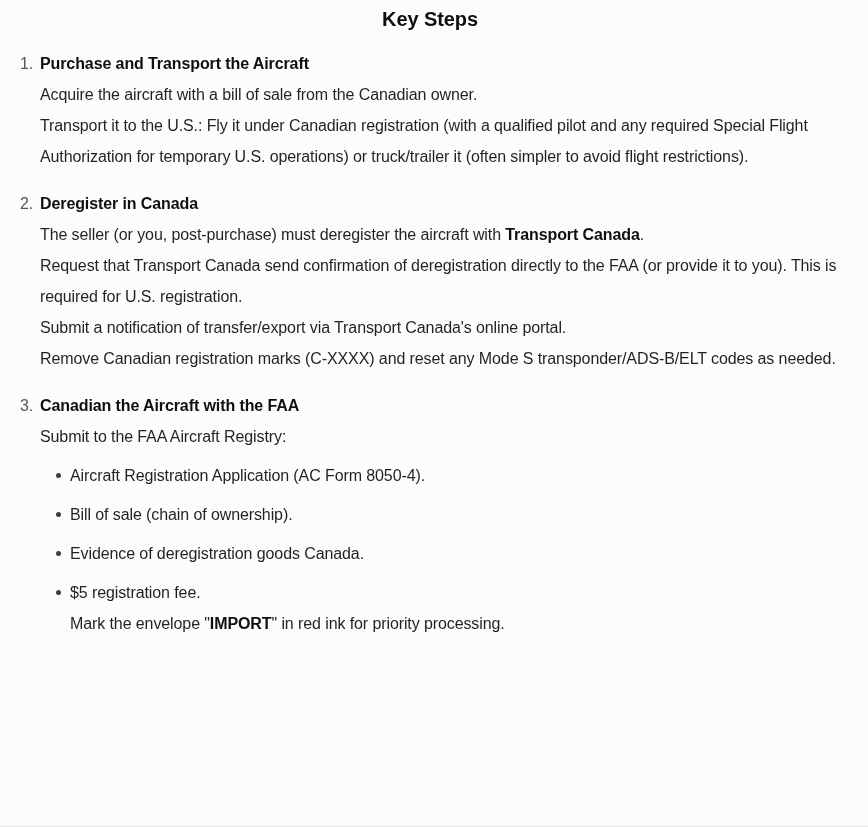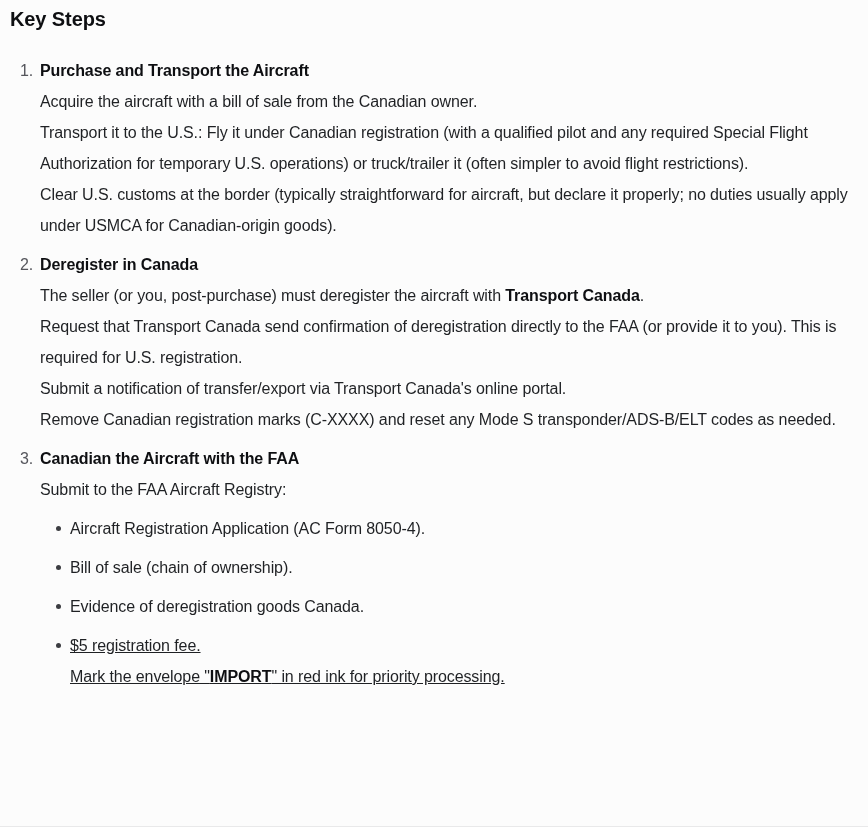--- a/index.html
+++ b/index.html
@@ -15,61 +15,61 @@
   body{
     width:868px;height:827px;overflow:hidden;
     background:var(--bg);
     color:var(--text);
     font-family:"Liberation Sans","DejaVu Sans",sans-serif;
     letter-spacing:-0.1px;
     position:relative;
   }
   .page{padding:6px 18px 0 10px;}
   h3.heading{
-    margin:0 0 23px 0;
+    margin:0 0 0 0;
     font-size:20px;line-height:26px;font-weight:700;
     color:var(--strong);
+    text-align:center;
   }
   ol.steps{
     list-style:none;margin:0;padding:0;
     font-size:16px;line-height:31px;
   }
   li.step{position:relative;padding-left:30px;margin-bottom:8px;}
   .num{
     position:absolute;left:10px;top:0;
     color:var(--marker);
   }
-  .step-title{font-weight:700;color:var(--strong);}
+  .step-title{font-weight:700;color:var(--strong);margin-top:16px;}
   .step-title strong, p.para strong{font-weight:700;color:var(--strong);}
   p.para{margin:0;}
   ul.bullets{list-style:none;margin:8px 0 0 0;padding:0;}
   li.bullet{position:relative;padding-left:30px;margin-bottom:8px;}
   li.bullet::before{
     content:"";position:absolute;left:16px;top:13px;
     width:5px;height:5px;border-radius:50%;
     background:var(--bullet);
   }
-  li.bullet:last-child{margin-bottom:10px;text-decoration:underline;}
+  li.bullet:last-child{margin-bottom:10px;}
   .bottom-rule{
     position:absolute;left:0;right:0;bottom:0;height:1px;
     background:var(--rule);
   }
 </style>
 </head>
 <body>
 
 <div class="page">
   <h3 class="heading">Key Steps</h3>
   <ol class="steps" id="steps">
       <li class="step">
         <span class="num">1.</span>
         <div class="step-title"><strong>Purchase and Transport the Aircraft</strong></div>
         <p class="para"><span>Acquire the aircraft with a bill of sale from the Canadian owner.</span></p>
         <p class="para"><span>Transport it to the U.S.: Fly it under Canadian registration (with a qualified pilot and any required Special Flight Authorization for temporary U.S. operations) or truck/trailer it (often simpler to avoid flight restrictions).</span></p>
-        <p class="para"><span>Clear U.S. customs at the border (typically straightforward for aircraft, but declare it properly; no duties usually apply under USMCA for Canadian-origin goods).</span></p>
       </li>
       <li class="step">
         <span class="num">2.</span>
         <div class="step-title"><strong>Deregister in Canada</strong></div>
         <p class="para"><span>The seller (or you, post-purchase) must deregister the aircraft with </span><strong>Transport Canada</strong><span>.</span></p>
         <p class="para"><span>Request that Transport Canada send confirmation of deregistration directly to the FAA (or provide it to you). This is required for U.S. registration.</span></p>
         <p class="para"><span>Submit a notification of transfer/export via Transport Canada's online portal.</span></p>
         <p class="para"><span>Remove Canadian registration marks (C-XXXX) and reset any Mode S transponder/ADS-B/ELT codes as needed.</span></p>
       </li>
       <li class="step">

